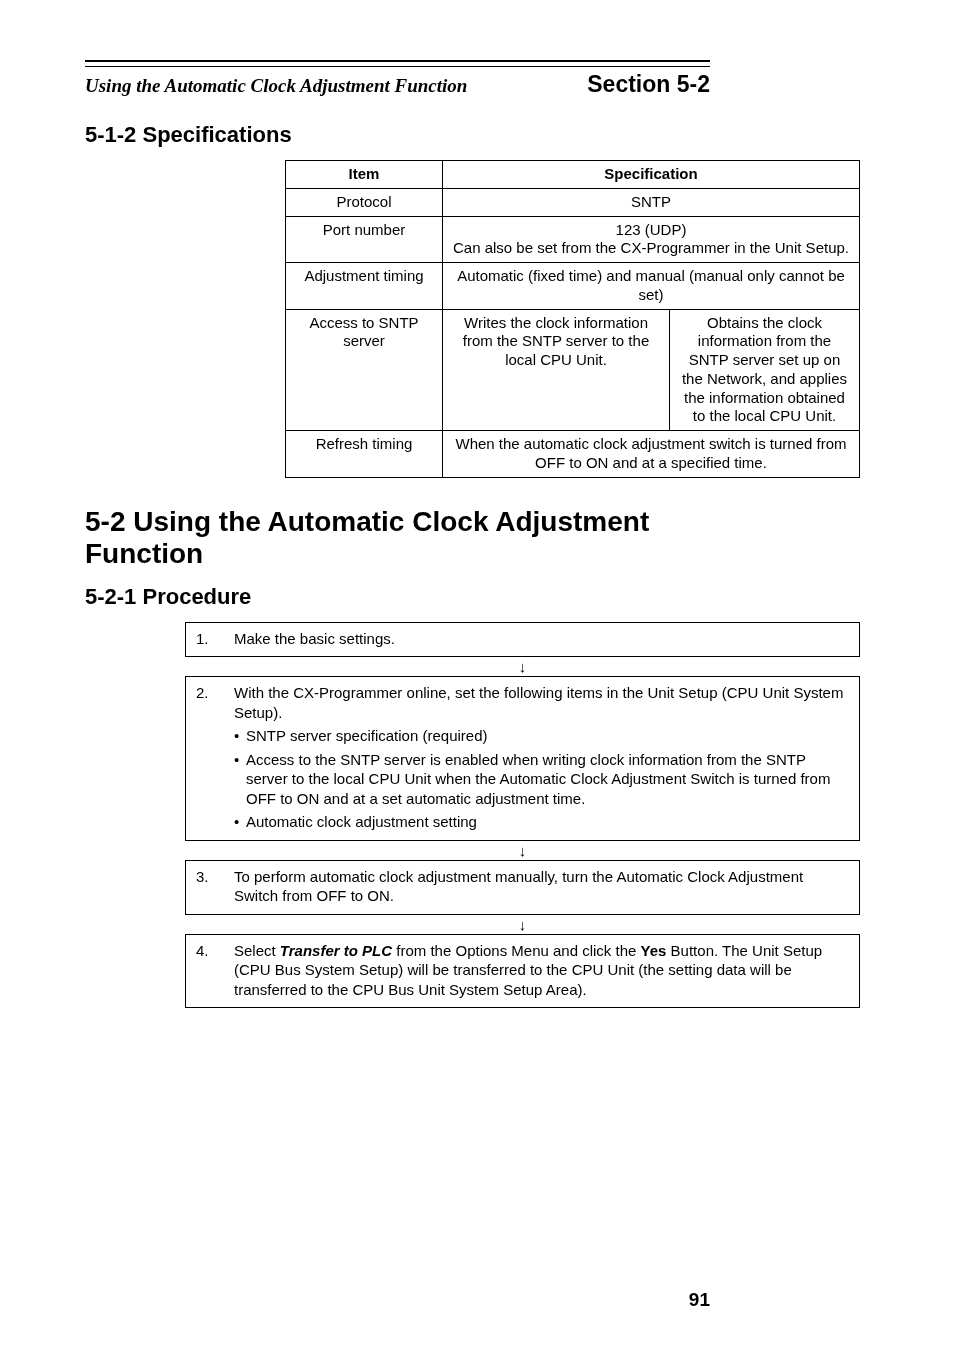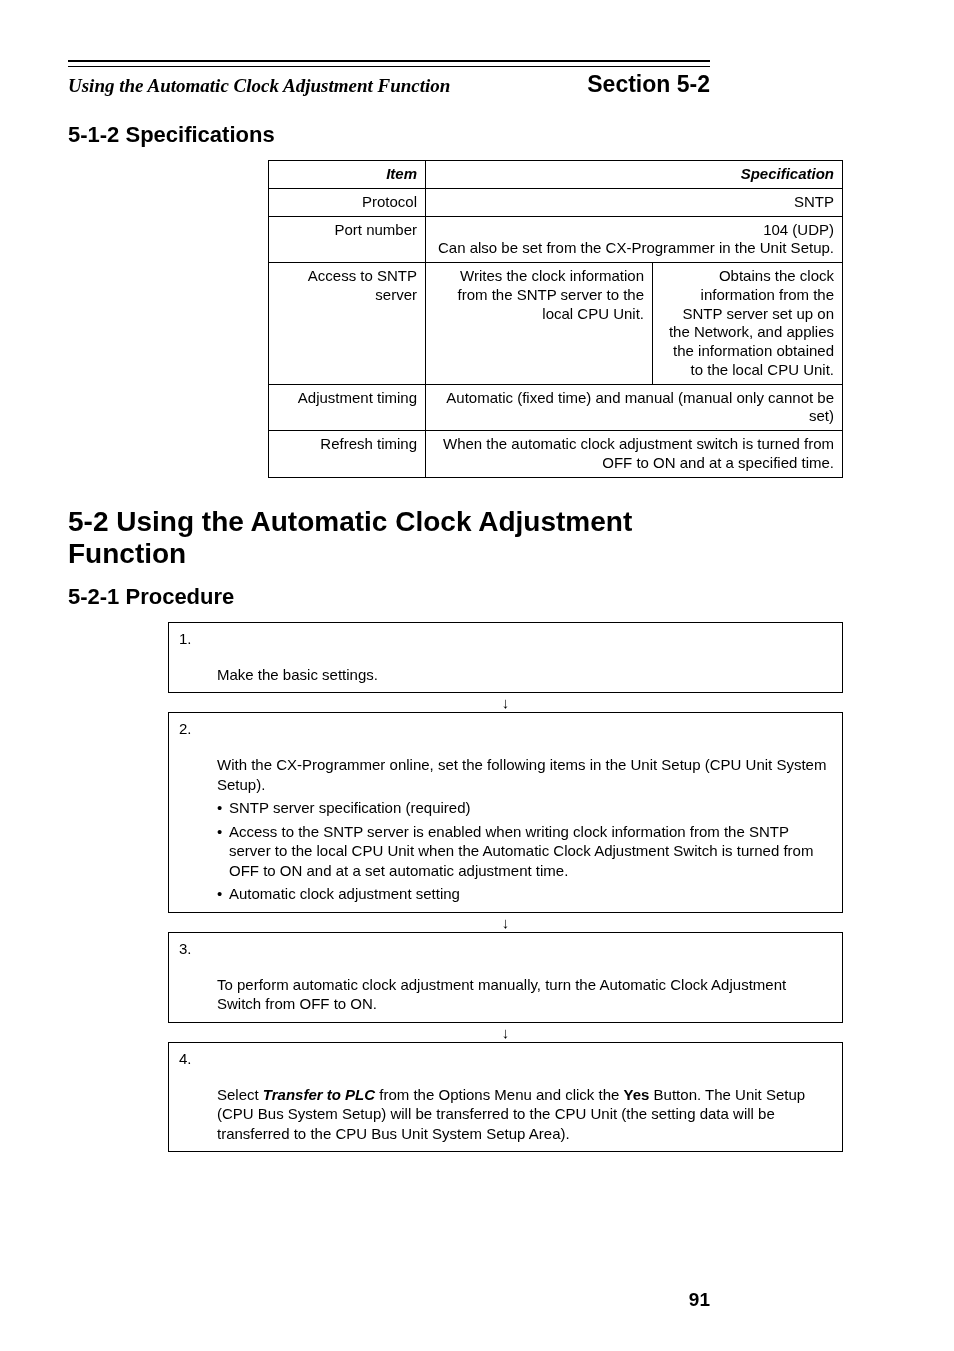--- a/index.html
+++ b/index.html
@@ -9,21 +9,21 @@
     width: 954px;
     height: 1351px;
     font-family: Arial, Helvetica, sans-serif;
     color: #000;
     background: #fff;
   }
   .page {
     position: relative;
     width: 800px;
     height: 1351px;
-    padding: 60px 90px 0 68px;
+    padding: 60px 90px 0 85px;
     box-sizing: border-box;
   }
   .header-line {
     border-top: 2px solid #000;
     border-bottom: 1px solid #000;
     height: 4px;
     margin-bottom: 4px;
   }
   .running-header {
     display: flex;
@@ -56,48 +56,47 @@
   }
   table.spec {
     border-collapse: collapse;
     width: 575px;
     font-size: 15px;
   }
   table.spec th, table.spec td {
     border: 1px solid #000;
     padding: 4px 8px;
     vertical-align: top;
-    text-align: right;
+    text-align: center;
     line-height: 1.25;
   }
   table.spec th {
     font-weight: bold;
-    text-align: right;
-    font-style: italic;
+    text-align: center;
   }
   table.spec td.col1 { width: 140px; }
 
   .proc-block {
     margin-left: 100px;
     width: 675px;
   }
   .step-box {
     border: 1px solid #000;
     padding: 6px 10px 8px 10px;
     font-size: 15px;
     line-height: 1.3;
   }
   .step-num-row {
     display: flex;
   }
   .step-num {
     width: 38px;
     flex-shrink: 0;
   }
-  .step-body { flex: 1; margin-top: 36px; }
+  .step-body { flex: 1; }
   .step-indent { margin-left: 38px; margin-top: 4px; }
   .bullet-row { display: flex; margin-top: 4px; margin-left: 38px; }
   .bullet { width: 12px; flex-shrink: 0; }
   .arrow-down {
     text-align: center;
     font-size: 15px;
     line-height: 1;
     padding: 2px 0;
   }
   .page-number {
@@ -130,32 +129,32 @@
         <th class="col1">Item</th>
         <th colspan="2">Specification</th>
       </tr>
       <tr>
         <td class="col1">Protocol</td>
         <td colspan="2">SNTP</td>
       </tr>
       <tr>
         <td class="col1">Port number</td>
         <td colspan="2">
-          <span>104 (UDP)</span><br>
+          <span>123 (UDP)</span><br>
           <span>Can also be set from the CX-Programmer in the Unit Setup.</span>
         </td>
+      </tr>
+      <tr>
+        <td class="col1">Adjustment timing</td>
+        <td colspan="2">Automatic (fixed time) and manual (manual only cannot be set)</td>
       </tr>
       <tr>
         <td class="col1">Access to SNTP server</td>
         <td style="width:210px;">Writes the clock information from the SNTP server to the local CPU Unit.</td>
         <td>Obtains the clock information from the SNTP server set up on the Network, and applies the information obtained to the local CPU Unit.</td>
-      </tr>
-      <tr>
-        <td class="col1">Adjustment timing</td>
-        <td colspan="2">Automatic (fixed time) and manual (manual only cannot be set)</td>
       </tr>
       <tr>
         <td class="col1">Refresh timing</td>
         <td colspan="2">When the automatic clock adjustment switch is turned from OFF to ON and at a specified time.</td>
       </tr>
     </tbody>
       </table>
   </div>
 
   <div class="h2">5-2    Using the Automatic Clock Adjustment Function</div>

